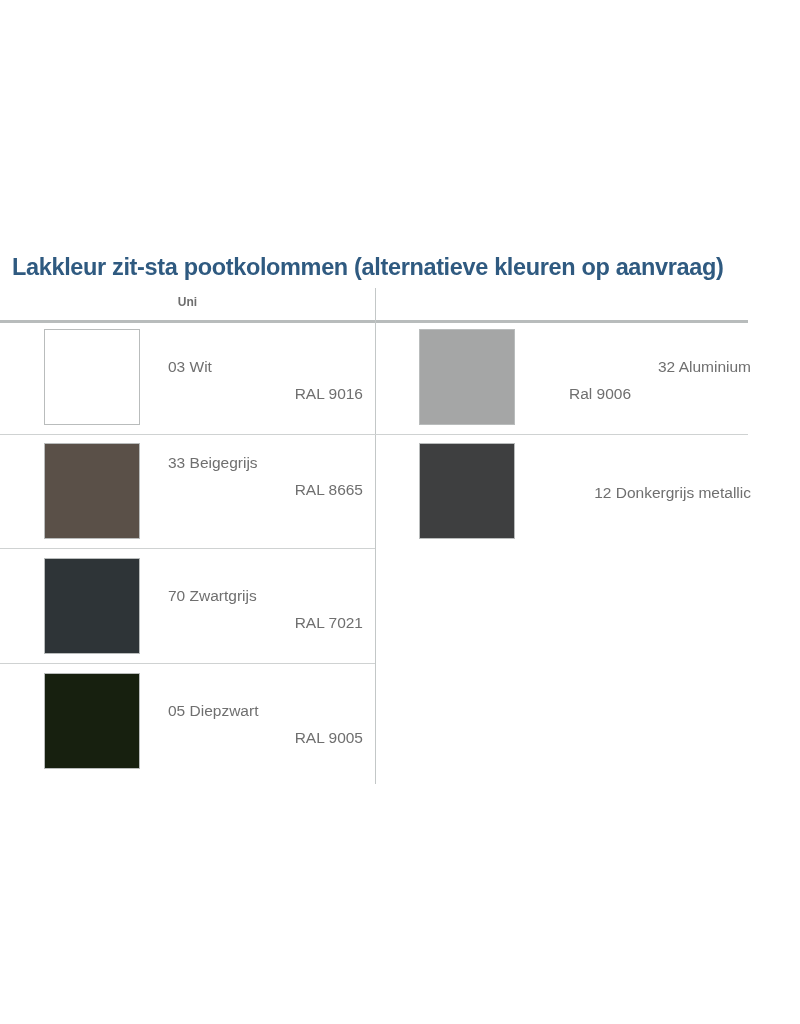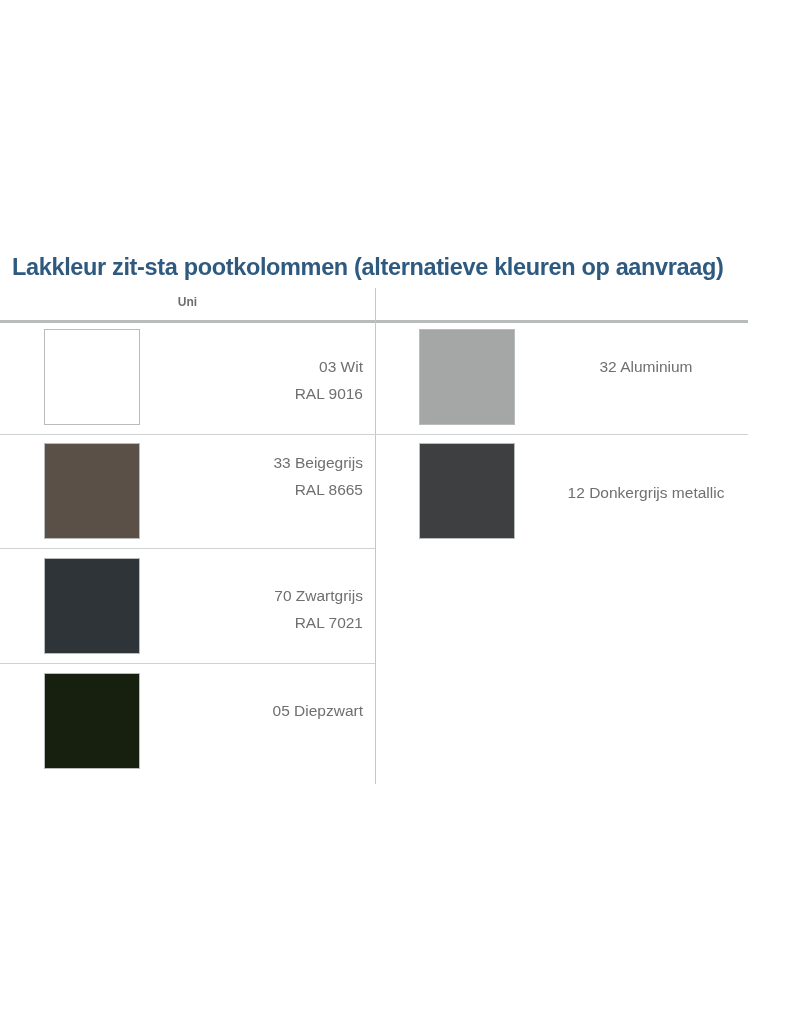--- a/index.html
+++ b/index.html
@@ -98,23 +98,23 @@
     position: absolute;
     font-size: 15.5px;
     color: #6f6f6f;
     line-height: 27px;
     white-space: nowrap;
   }
   .label .line1 { display: block; }
   .label .line2 { display: block; }
   .label.uni      { left: 168px; width: 195px; }
   .label.metallic { left: 541px; width: 210px; }
-  .label.uni .line1      { text-align: right;  padding-left: 0px; }
+  .label.uni .line1      { text-align: left;  padding-left: 0px; }
   .label.uni .line2      { text-align: right;  padding-left: 26px; }
-  .label.metallic .line1 { text-align: center;  padding-left: 0px; }
+  .label.metallic .line1 { text-align: right;  padding-left: 0px; }
   .label.metallic .line2 { text-align: left;  padding-left: 28px; }
   .label.single { line-height: 20px; }
 </style>
 </head>
 <body>
 
 <div class="page">
 
   <div class="title">Lakkleur zit-sta pootkolommen (alternatieve kleuren op aanvraag)</div>
 
@@ -140,25 +140,27 @@
 
   <div class="swatch uni" style="top: 558px; background-color: rgb(46, 52, 55);"></div>
   <div class="label uni" style="top:582px;">
     <span class="line1">70 Zwartgrijs</span>
     <span class="line2">RAL 7021</span>
   </div>
 
   <div class="swatch uni" style="top: 673px; background-color: rgb(23, 32, 15);"></div>
   <div class="label uni" style="top:697px;">
     <span class="line1">05 Diepzwart</span>
+    <span class="line2">RAL 9005</span>
   </div>
 
   <div class="swatch metallic" style="top: 329px; background-color: rgb(165, 166, 166);"></div>
   <div class="label metallic" style="top:353px;">
     <span class="line1">32 Aluminium</span>
+    <span class="line2">Ral 9006</span>
   </div>
 
   <div class="swatch metallic" style="top: 443px; background-color: rgb(62, 63, 64);"></div>
   <div class="label metallic single" style="top:483px;">
     <span class="line1">12 Donkergrijs metallic</span>
   </div>
 
 </div>
 
 </body></html>

